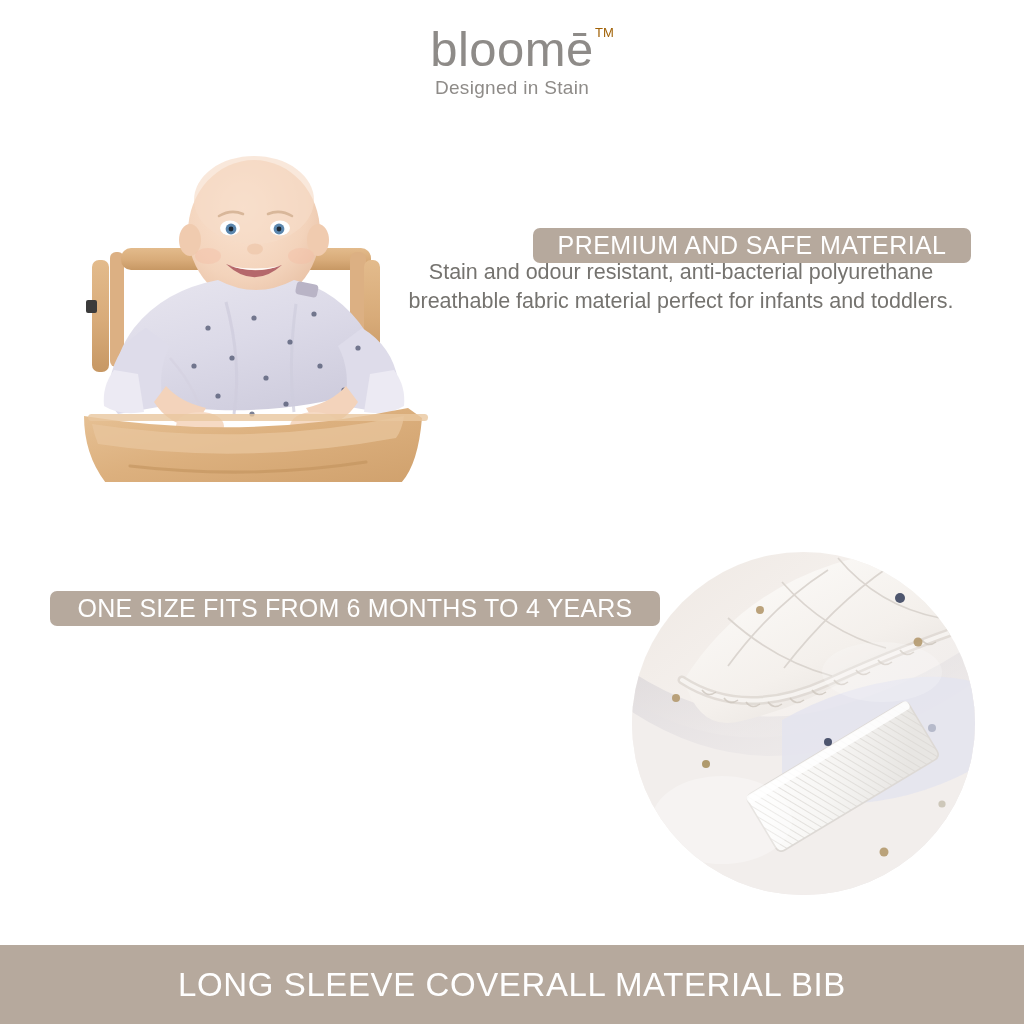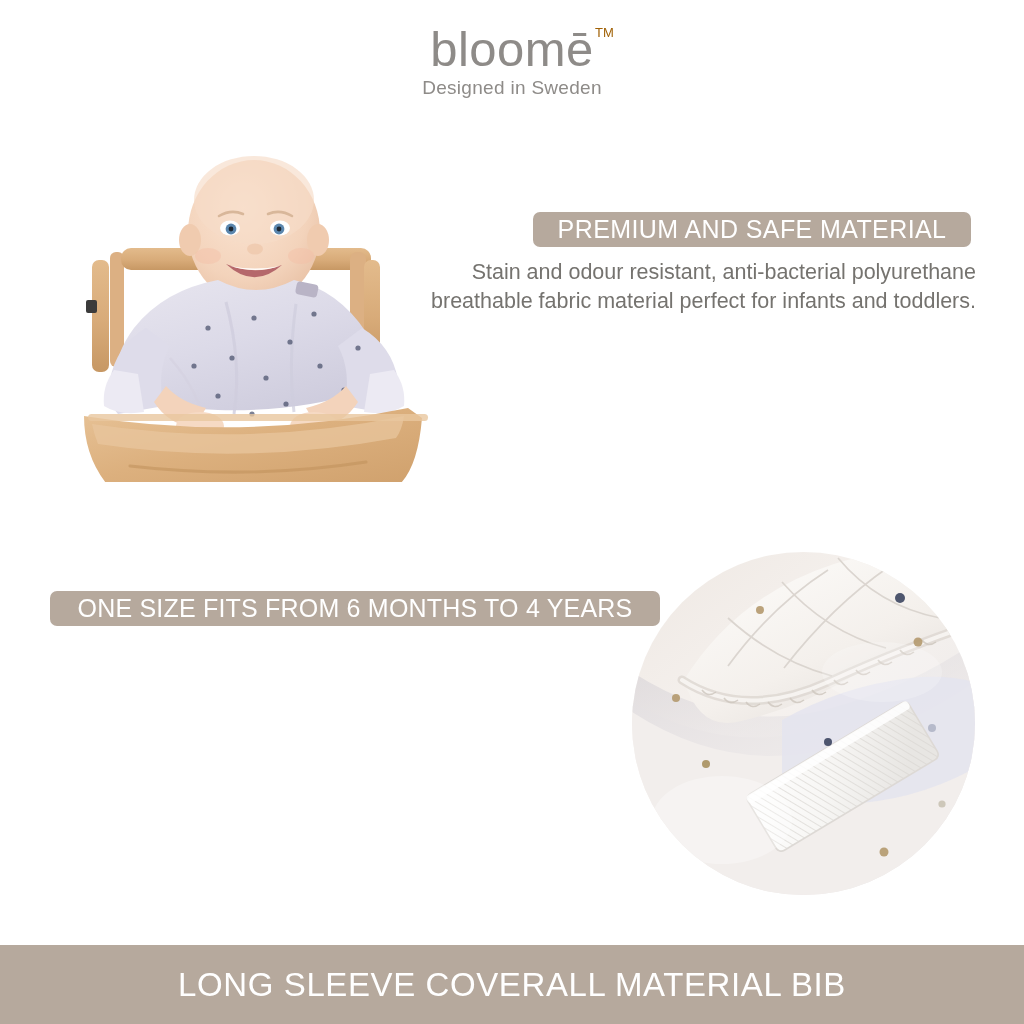--- a/index.html
+++ b/index.html
@@ -62,21 +62,21 @@
     border-radius: 7px;
     color: #ffffff;
     font-weight: 300;
     display: flex;
     align-items: center;
     justify-content: center;
     white-space: nowrap;
   }
   #banner-premium {
     left: 533px;
-    top: 212px;
+    top: 228px;
     width: 438px;
     height: 35px;
     font-size: 25px;
     letter-spacing: 0.4px;
   }
   #banner-onesize {
     left: 50px;
     top: 591px;
     width: 610px;
     height: 35px;
@@ -89,21 +89,21 @@
     position: absolute;
     color: #75736f;
     font-weight: 300;
     font-size: 21.5px;
     line-height: 28.5px;
   }
   #copy-premium {
     left: 386px;
     top: 258px;
     width: 590px;
-    text-align: right;
+    text-align: center;
   }
   #copy-onesize {
     left: 52px;
     top: 638px;
     width: 560px;
     text-align: left;
   }
   .body-copy .line { display: block; }
 
   
@@ -151,21 +151,21 @@
 </head>
 <body>
 
 <div id="page">
 
   <div class="logo-block">
     <div class="logo-wordmark">
       <span>bloomē</span>
       <span class="logo-tm">TM</span>
     </div>
-    <div class="logo-tagline">Designed in Sweden</div>
+    <div class="logo-tagline">Designed in Stain</div>
   </div>
 
   <div id="photo-baby">
     <svg viewBox="0 0 390 330" xmlns="http://www.w3.org/2000/svg" aria-hidden="true">
       <defs>
         <linearGradient id="woodA" x1="0" y1="0" x2="0" y2="1">
           <stop offset="0%" stop-color="#e3bb8c"></stop>
           <stop offset="55%" stop-color="#d8ab79"></stop>
           <stop offset="100%" stop-color="#c79864"></stop>
         </linearGradient>

